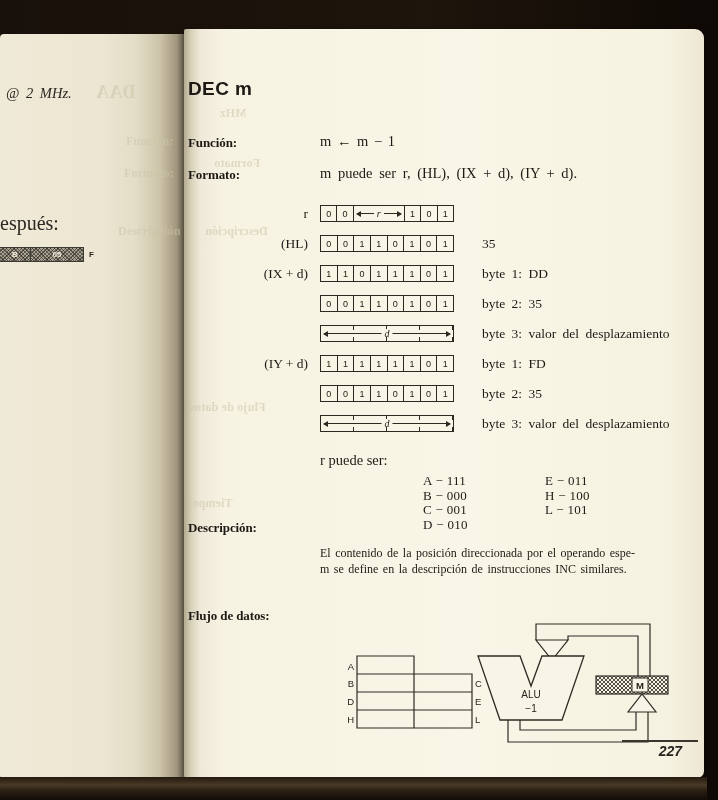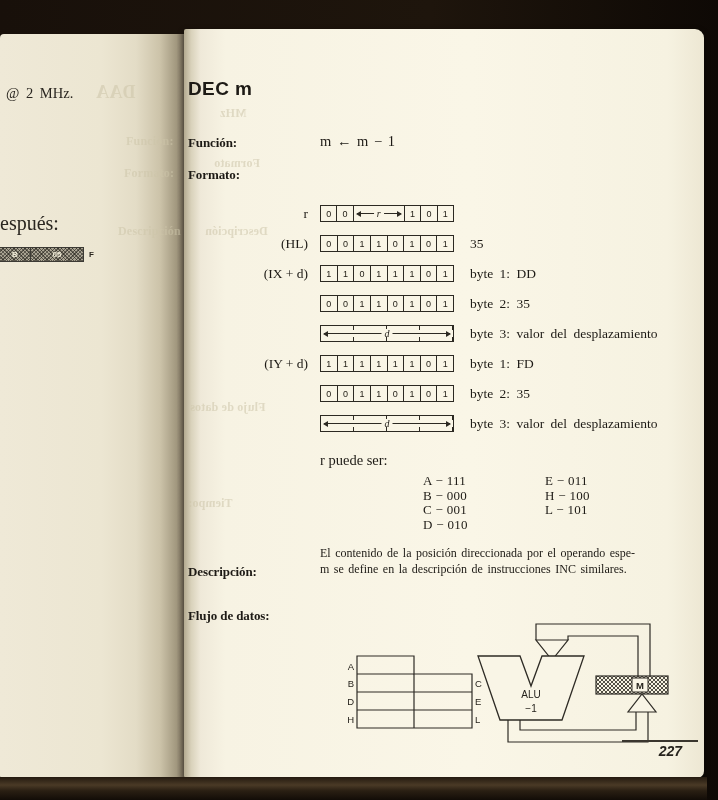--- a/index.html
+++ b/index.html
@@ -47,36 +47,36 @@
   .dline{position:absolute;left:3px;right:3px;top:50%;height:1px;margin-top:-.5px;background:#2c2922;}
   .ah{position:absolute;top:50%;width:0;height:0;margin-top:-3px;}
   .ah-l{left:2px;border-right:5px solid #2c2922;border-top:3px solid transparent;border-bottom:3px solid transparent;}
   .ah-r{right:2px;border-left:5px solid #2c2922;border-top:3px solid transparent;border-bottom:3px solid transparent;}
   .dlab{position:absolute;left:50%;top:50%;transform:translate(-50%,-50%);
         background:#f9f5e6;padding:0 3px;font:italic 10px "Liberation Serif",serif;line-height:10px;}
   .dbox::before,.dbox::after{content:"";position:absolute;left:0;right:0;height:4px;
      background-image:repeating-linear-gradient(to right,transparent 0,transparent 15.6px,#2c2922 15.6px,#2c2922 16.5px);}
   .dbox::before{top:0;}
   .dbox::after{bottom:0;}
-  .rownote{margin-left:16px;font-family:"Liberation Serif",serif;font-size:13.5px;
+  .rownote{margin-left:28px;font-family:"Liberation Serif",serif;font-size:13.5px;
            white-space:nowrap;word-spacing:3px;}
   
   .rcol{position:absolute;font-family:"Liberation Serif",serif;font-size:13px;
         line-height:14.5px;letter-spacing:.3px;white-space:nowrap;}
   
   .desc-lines{position:absolute;left:320px;top:546px;width:352px;}
   .desc-line{font-family:Liberation Serif, serif;font-size:12px;line-height:15.6px;
              white-space:nowrap;word-spacing:1.5px;}
   
   .pagenum-rule{position:absolute;left:622px;top:740px;width:76px;height:1.5px;background:#3a362e;}
   .pagenum{position:absolute;left:622px;top:743px;width:76px;text-align:right;padding-right:16px;
            box-sizing:border-box;font-family:"Liberation Sans",sans-serif;
            font-weight:bold;font-style:italic;font-size:14px;color:#26231d;}
   
-  .mhz{left:6px;top:85px;font-size:14.5px;word-spacing:3px;color:#2a2620;}
+  .mhz{left:6px;top:85px;font-size:14.5px;word-spacing:3px;color:#2a2620;font-style:italic;}
   .despues{left:0;top:212px;font-size:20px;color:#2a2620;}
   .flagbar{position:absolute;left:0;top:247px;width:84px;height:15px;box-sizing:border-box;
      border:1px solid #3c3a34;border-left:none;display:flex;
      background-color:#a9a392;
      background-image:repeating-linear-gradient(45deg,rgba(30,28,22,.55) 0 1px,transparent 1px 2.6px),
                       repeating-linear-gradient(-45deg,rgba(30,28,22,.55) 0 1px,transparent 1px 2.6px);}
   .fcell{display:flex;align-items:center;justify-content:center;
          font:bold 8px "Liberation Sans",sans-serif;color:#efead6;}
   .fcell.c1{flex:0 0 30px;border-right:1px solid #3c3a34;}
   .fcell.c2{flex:1;}
@@ -114,20 +114,21 @@
       <span class="fcell c2">05</span>
     </div>
     <span class="abs flabel">F</span>
 
     <div class="abs mnemonic" style="left:188px;top:78px">DEC m</div>
 
     <div class="abs side-label" style="left:188px;top:135px">Función:</div>
     <div class="abs body-serif funcion-value" style="left:320px;top:133px">m ← m − 1</div>
 
     <div class="abs side-label" style="left:188px;top:167px">Formato:</div>
+    <div class="abs body-serif formato-intro" style="left:320px;top:165px">m puede ser r, (HL), (IX + d), (IY + d).</div>
 
     <div class="formato-rows">
         <div class="bitrow">
           <span class="rowlabel">r</span>
           <div class="bitbox">
             <span class="cell">0</span>
             <span class="cell">0</span>
             <span class="cell rspan">
               <span class="dline"></span>
               <span class="ah ah-l"></span>
@@ -238,21 +239,21 @@
         <div class="regline">B − 000</div>
         <div class="regline">C − 001</div>
         <div class="regline">D − 010</div>
       </div>
     <div class="rcol" style="left:545px;top:474px">
         <div class="regline">E − 011</div>
         <div class="regline">H − 100</div>
         <div class="regline">L − 101</div>
       </div>
 
-    <div class="abs side-label" style="left:188px;top:564px">Descripción:</div>
+    <div class="abs side-label" style="left:188px;top:520px">Descripción:</div>
     <div class="desc-lines">
         <div class="desc-line">El contenido de la posición direccionada por el operando espe-</div>
         <div class="desc-line">m se define en la descripción de instrucciones INC similares.</div>
       </div>
 
     <div class="abs side-label" style="left:188px;top:608px">Flujo de datos:</div>
 
     <svg class="flow-svg" width="364" height="134" viewBox="0 0 364 134">
       <defs>
         <pattern id="hatch" width="4" height="4" patternUnits="userSpaceOnUse">

